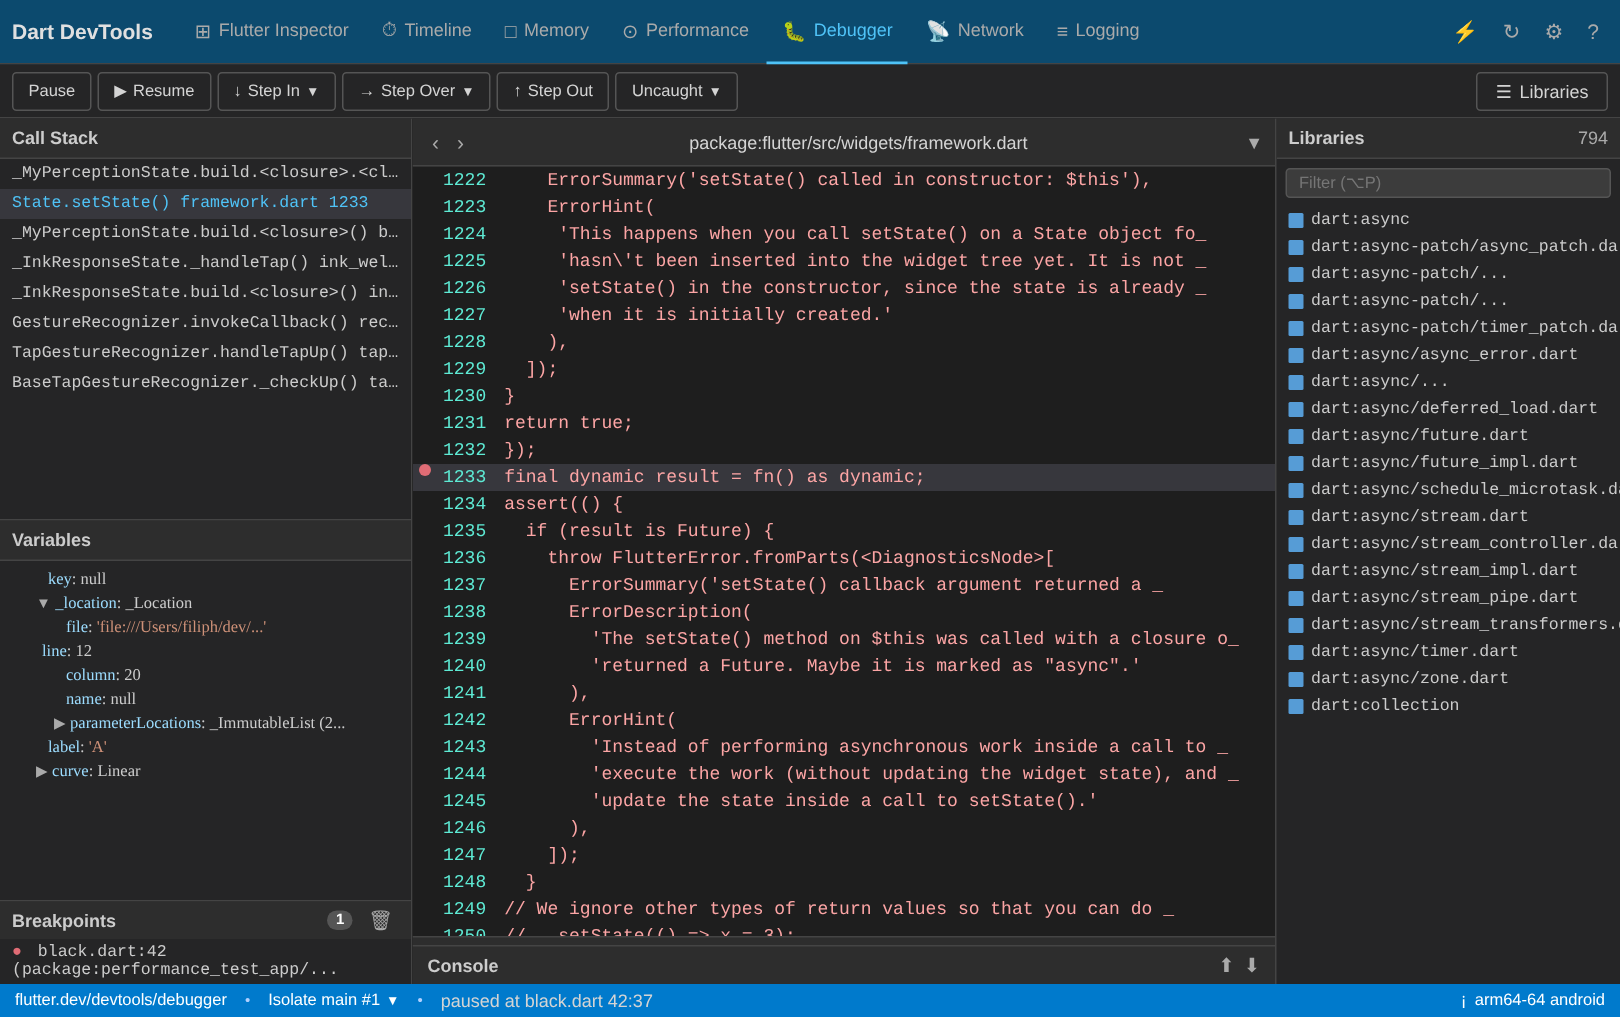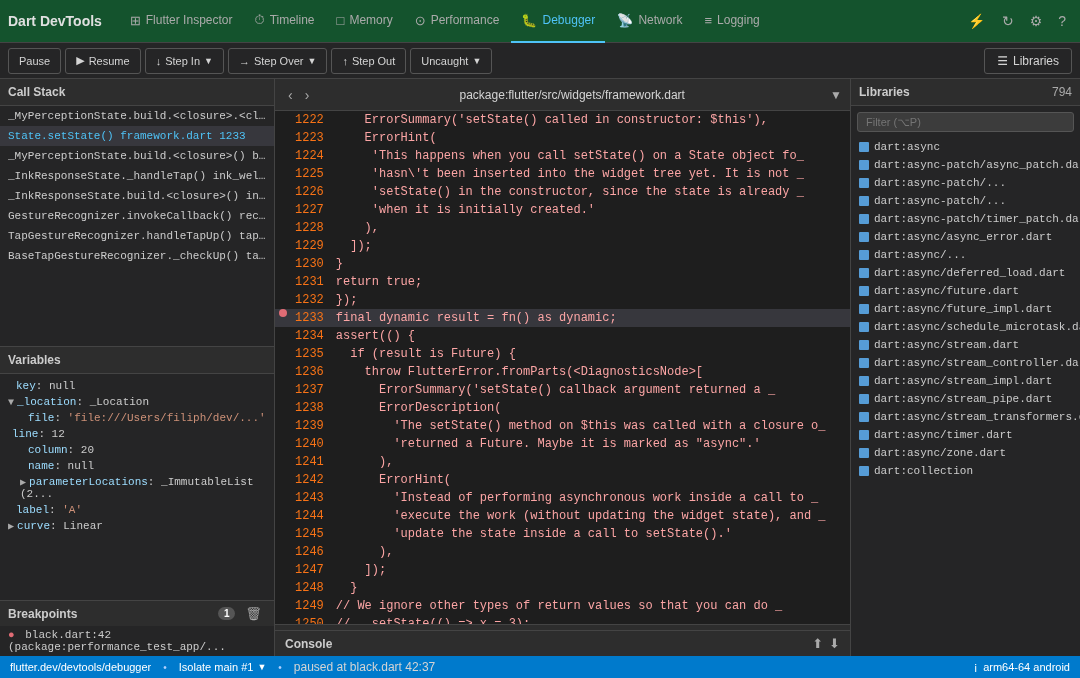--- a/index.html
+++ b/index.html
@@ -10,21 +10,21 @@
       font-size: 12px;
       height: 678px;
       width: 1080px;
       overflow: hidden;
       display: flex;
       flex-direction: column;
     }
 
     
     .top-nav {
-      background: #14532d;
+      background: #0c4a6e;
       border-bottom: 1px solid #444;
       height: 43px;
       display: flex;
       align-items: center;
       padding: 0 8px;
       gap: 2px;
       flex-shrink: 0;
     }
     .app-title {
       font-size: 14px;
@@ -156,22 +156,23 @@
       flex-direction: column;
     }
     .variables-list {
       flex: 1;
       overflow-y: auto;
       padding: 4px 0;
     }
     .var-item {
       padding: 2px 8px 2px 16px;
       font-size: 11px;
-      font-family: Liberation Mono, monospace;
+      font-family: Liberation Serif, serif;
       color: #ccc;
+      margin-left: 16px;
     }
     .var-item.expandable { padding-left: 8px; }
     .var-key { color: #9cdcfe; }
     .var-val { color: #ce9178; }
     .tree-arrow { color: #aaa; margin-right: 3px; font-size: 10px; }
 
     .breakpoints-section {
       border-top: 1px solid #444;
     }
     .breakpoints-header {
@@ -260,21 +261,21 @@
       line-height: 18px;
       padding-bottom: 4px;
     }
     .code-line {
       display: flex;
       align-items: flex-start;
       min-height: 18px;
     }
     .code-line.active-line { background: #37373d; }
     .line-num {
-      color: #f97316;
+      color: #5eead4;
       min-width: 40px;
       padding-right: 12px;
       padding-left: 4px;
       user-select: none;
       flex-shrink: 0;
     }
     .bp-marker {
       width: 16px;
       flex-shrink: 0;
       display: flex;

